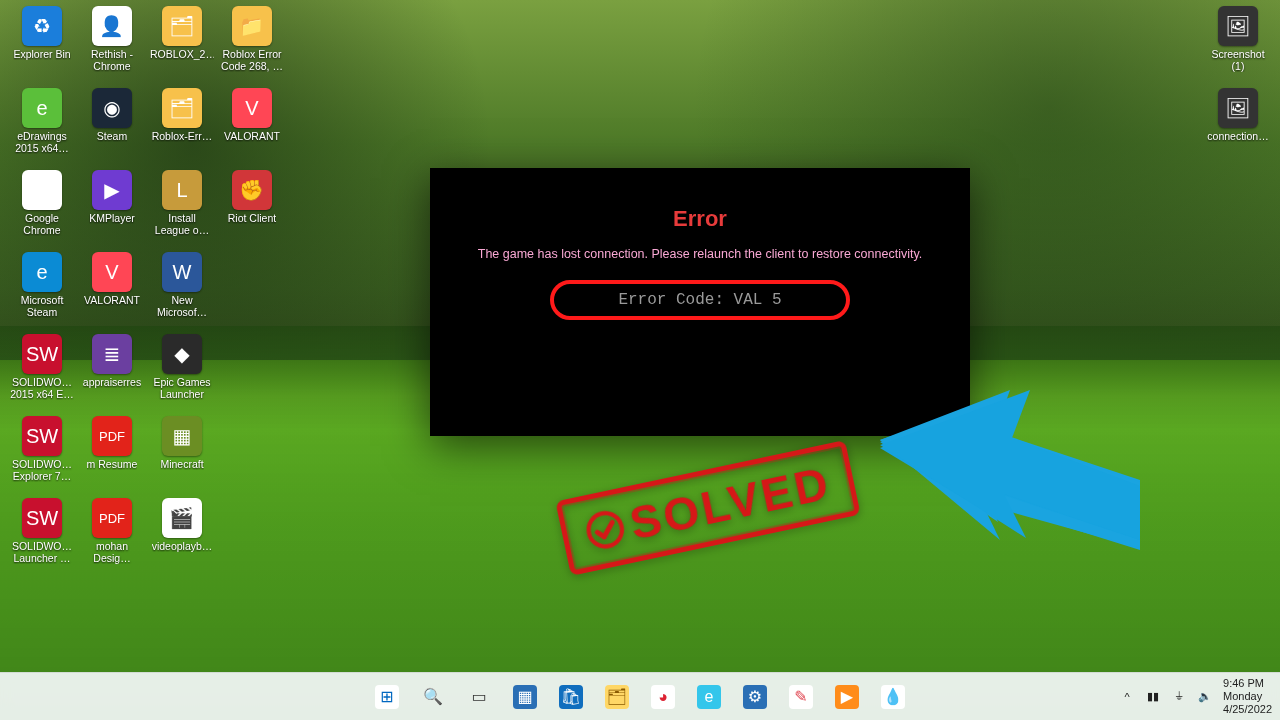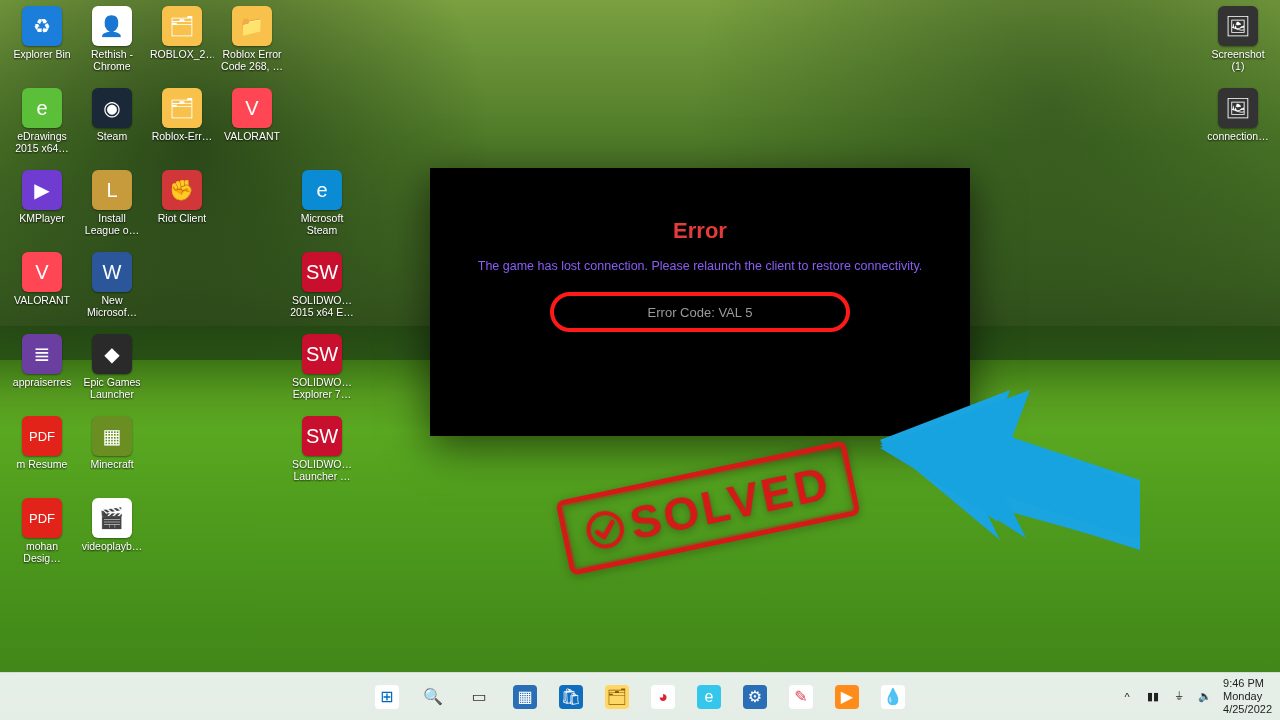--- a/index.html
+++ b/index.html
@@ -31,27 +31,27 @@
   .dicon { width:64px; display:flex; flex-direction:column; align-items:center; cursor:default; }
   .dicon .img { width:40px; height:40px; border-radius:6px; display:flex; align-items:center; justify-content:center;
     font-size:22px; color:#fff; box-shadow:0 1px 2px rgba(0,0,0,.4); }
   .dicon .lbl { margin-top:2px; font-size:10.5px; line-height:12px; color:#fff; text-align:center;
     text-shadow:0 1px 2px rgba(0,0,0,.9); max-width:64px; overflow:hidden;
     display:-webkit-box; -webkit-line-clamp:2; -webkit-box-orient:vertical; }
   .empty { visibility:hidden; }
 
   
   .dlg { position:absolute; left:430px; top:168px; width:540px; height:268px;
-    background:#000; color:#ccc; padding:26px 20px 16px; text-align:center;
+    background:#000; color:#ccc; padding:14px 20px 16px; text-align:center;
     box-shadow:0 10px 40px rgba(0,0,0,.6); }
   .dlg-title { color:#e73b3b; font-size:22px; font-weight:600; margin-top:24px; }
-  .dlg-msg { font-size:12.5px; color:#8b5cf6; margin-top:14px; line-height:16px; }
+  .dlg-msg { font-size:12.5px; color:#f9a8d4; margin-top:14px; line-height:16px; }
   .dlg-code-wrap { margin:18px auto 0; width:300px; height:40px; border:4px solid #ff1a1a; border-radius:20px;
     display:flex; align-items:center; justify-content:center; }
-  .dlg-code { font-size:13px; color:#9a9a9a; }
+  .dlg-code { font-size:16px; color:#9a9a9a;font-family:Liberation Mono, monospace; }
   .dlg-quit { margin:16px auto 0; width:300px; height:34px; line-height:34px; background:#5f5f5f;
     color:#e8e8e8; font-size:14px; letter-spacing:1px; cursor:pointer; }
 
   
   .arrow { position:absolute; left:880px; top:390px; width:260px; height:160px; pointer-events:none; }
 
   
   .stamp { position:absolute; left:560px; top:470px; transform:rotate(-12deg);
     border:5px solid #d51818; border-radius:8px; padding:6px 18px; color:#d51818;
     font-weight:800; font-size:46px; letter-spacing:3px; display:flex; align-items:center; gap:6px;
@@ -127,20 +127,24 @@
       </div>
       <div class="dicon">
         <div class="img c-val" style="font-size: 20px;">V</div>
         <div class="lbl">VALORANT</div>
       </div>
       <div class="dicon empty">
         <div class="img " style="font-size: 20px;"></div>
         <div class="lbl"></div>
       </div>
       <div class="dicon">
+        <div class="img c-chrome" style="font-size: 20px;">◯</div>
+        <div class="lbl">Google Chrome</div>
+      </div>
+      <div class="dicon">
         <div class="img c-km" style="font-size: 20px;">▶</div>
         <div class="lbl">KMPlayer</div>
       </div>
       <div class="dicon">
         <div class="img c-lol" style="font-size: 20px;">L</div>
         <div class="lbl">Install League o…</div>
       </div>
       <div class="dicon">
         <div class="img c-riot" style="font-size: 20px;">✊</div>
         <div class="lbl">Riot Client</div>

